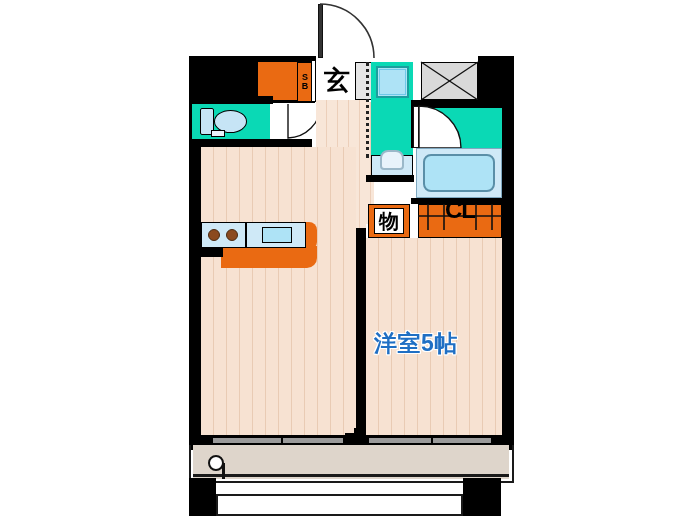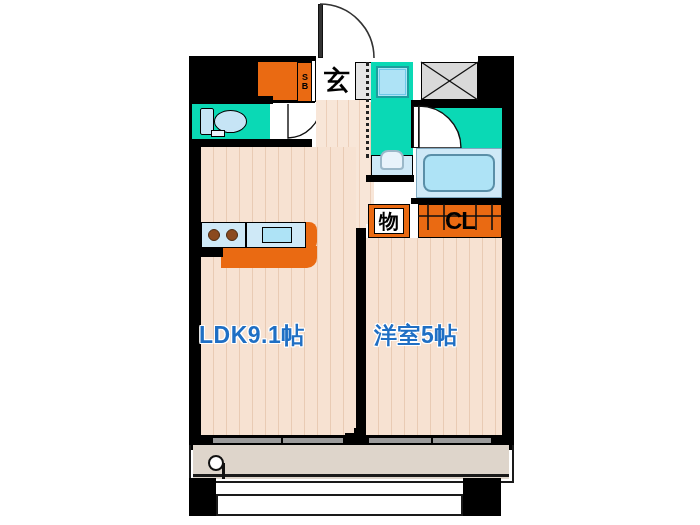--- a/index.html
+++ b/index.html
@@ -156,46 +156,45 @@
 
   <div class="abs wall" style="left:411px;top:198px;width:103px;height:6px;"></div>
   <div class="abs orange" style="left:418px;top:204px;width:84px;height:34px;border:1px solid #000;"></div>
   <svg class="abs" style="left:418px;top:204px;width:84px;height:34px;">
     <line x1="10" y1="0" x2="10" y2="26" stroke="#111" stroke-width="1.6"></line>
     <line x1="26" y1="0" x2="26" y2="26" stroke="#111" stroke-width="1.6"></line>
     <line x1="58" y1="0" x2="58" y2="26" stroke="#111" stroke-width="1.6"></line>
     <line x1="74" y1="0" x2="74" y2="26" stroke="#111" stroke-width="1.6"></line>
     <line x1="0" y1="12" x2="84" y2="12" stroke="#111" stroke-width="1.4"></line>
   </svg>
-  <div class="tag tag-cl" style="left:424px;top:206px;width:72px;height:30px;">CL</div>
+  <div class="tag tag-cl" style="left:424px;top:195px;width:72px;height:30px;">CL</div>
 
   <div class="abs white-plate" style="left:418px;top:238px;width:42px;height:10px;"></div>
   <div class="abs white-plate" style="left:460px;top:238px;width:42px;height:10px;"></div>
 
   <div class="abs floor-wood" style="left:201px;top:147px;width:155px;height:288px;"></div>
 
   <div class="abs orange" style="left:221px;top:246px;width:96px;height:22px;border-radius:0 0 10px 0;"></div>
   <div class="abs orange" style="left:298px;top:222px;width:19px;height:28px;border-radius:0 8px 8px 0;"></div>
 
   <div class="abs lightblue bd1" style="left:201px;top:222px;width:45px;height:26px;"></div>
   <div class="abs" style="left:208px;top:229px;width:12px;height:12px;background:#8b4a1f;border:1px solid #4a2a12;border-radius:50%;"></div>
   <div class="abs" style="left:226px;top:229px;width:12px;height:12px;background:#8b4a1f;border:1px solid #4a2a12;border-radius:50%;"></div>
 
   <div class="abs lightblue bd1" style="left:246px;top:222px;width:60px;height:26px;"></div>
   <div class="abs tub bd1" style="left:262px;top:227px;width:30px;height:16px;"></div>
 
   <div class="abs wall" style="left:189px;top:248px;width:34px;height:9px;"></div>
 
-  <div class="lbl lbl-room" style="left:199px;top:320px;">LDK9.1帖</div>
 
   <div class="abs floor-wood" style="left:366px;top:238px;width:136px;height:197px;"></div>
 
   <div class="abs wall" style="left:356px;top:228px;width:10px;height:215px;"></div>
 
-  <div class="lbl lbl-room" style="left:374px;top:320px;">洋室5帖</div>
+  <div class="lbl lbl-room" style="left:374px;top:328px;">洋室5帖</div>
 
   <div class="abs wall" style="left:189px;top:435px;width:325px;height:10px;"></div>
   <div class="abs" style="left:213px;top:438px;width:68px;height:5px;background:#9a9a9a;"></div>
   <div class="abs" style="left:283px;top:438px;width:60px;height:5px;background:#9a9a9a;"></div>
   <div class="abs wall" style="left:345px;top:433px;width:18px;height:12px;"></div>
   <div class="abs" style="left:354px;top:428px;width:8px;height:8px;background:#000;"></div>
   <div class="abs" style="left:369px;top:438px;width:62px;height:5px;background:#9a9a9a;"></div>
   <div class="abs" style="left:433px;top:438px;width:58px;height:5px;background:#9a9a9a;"></div>
 
   <div class="abs balcony" style="left:193px;top:445px;width:316px;height:34px;"></div>

